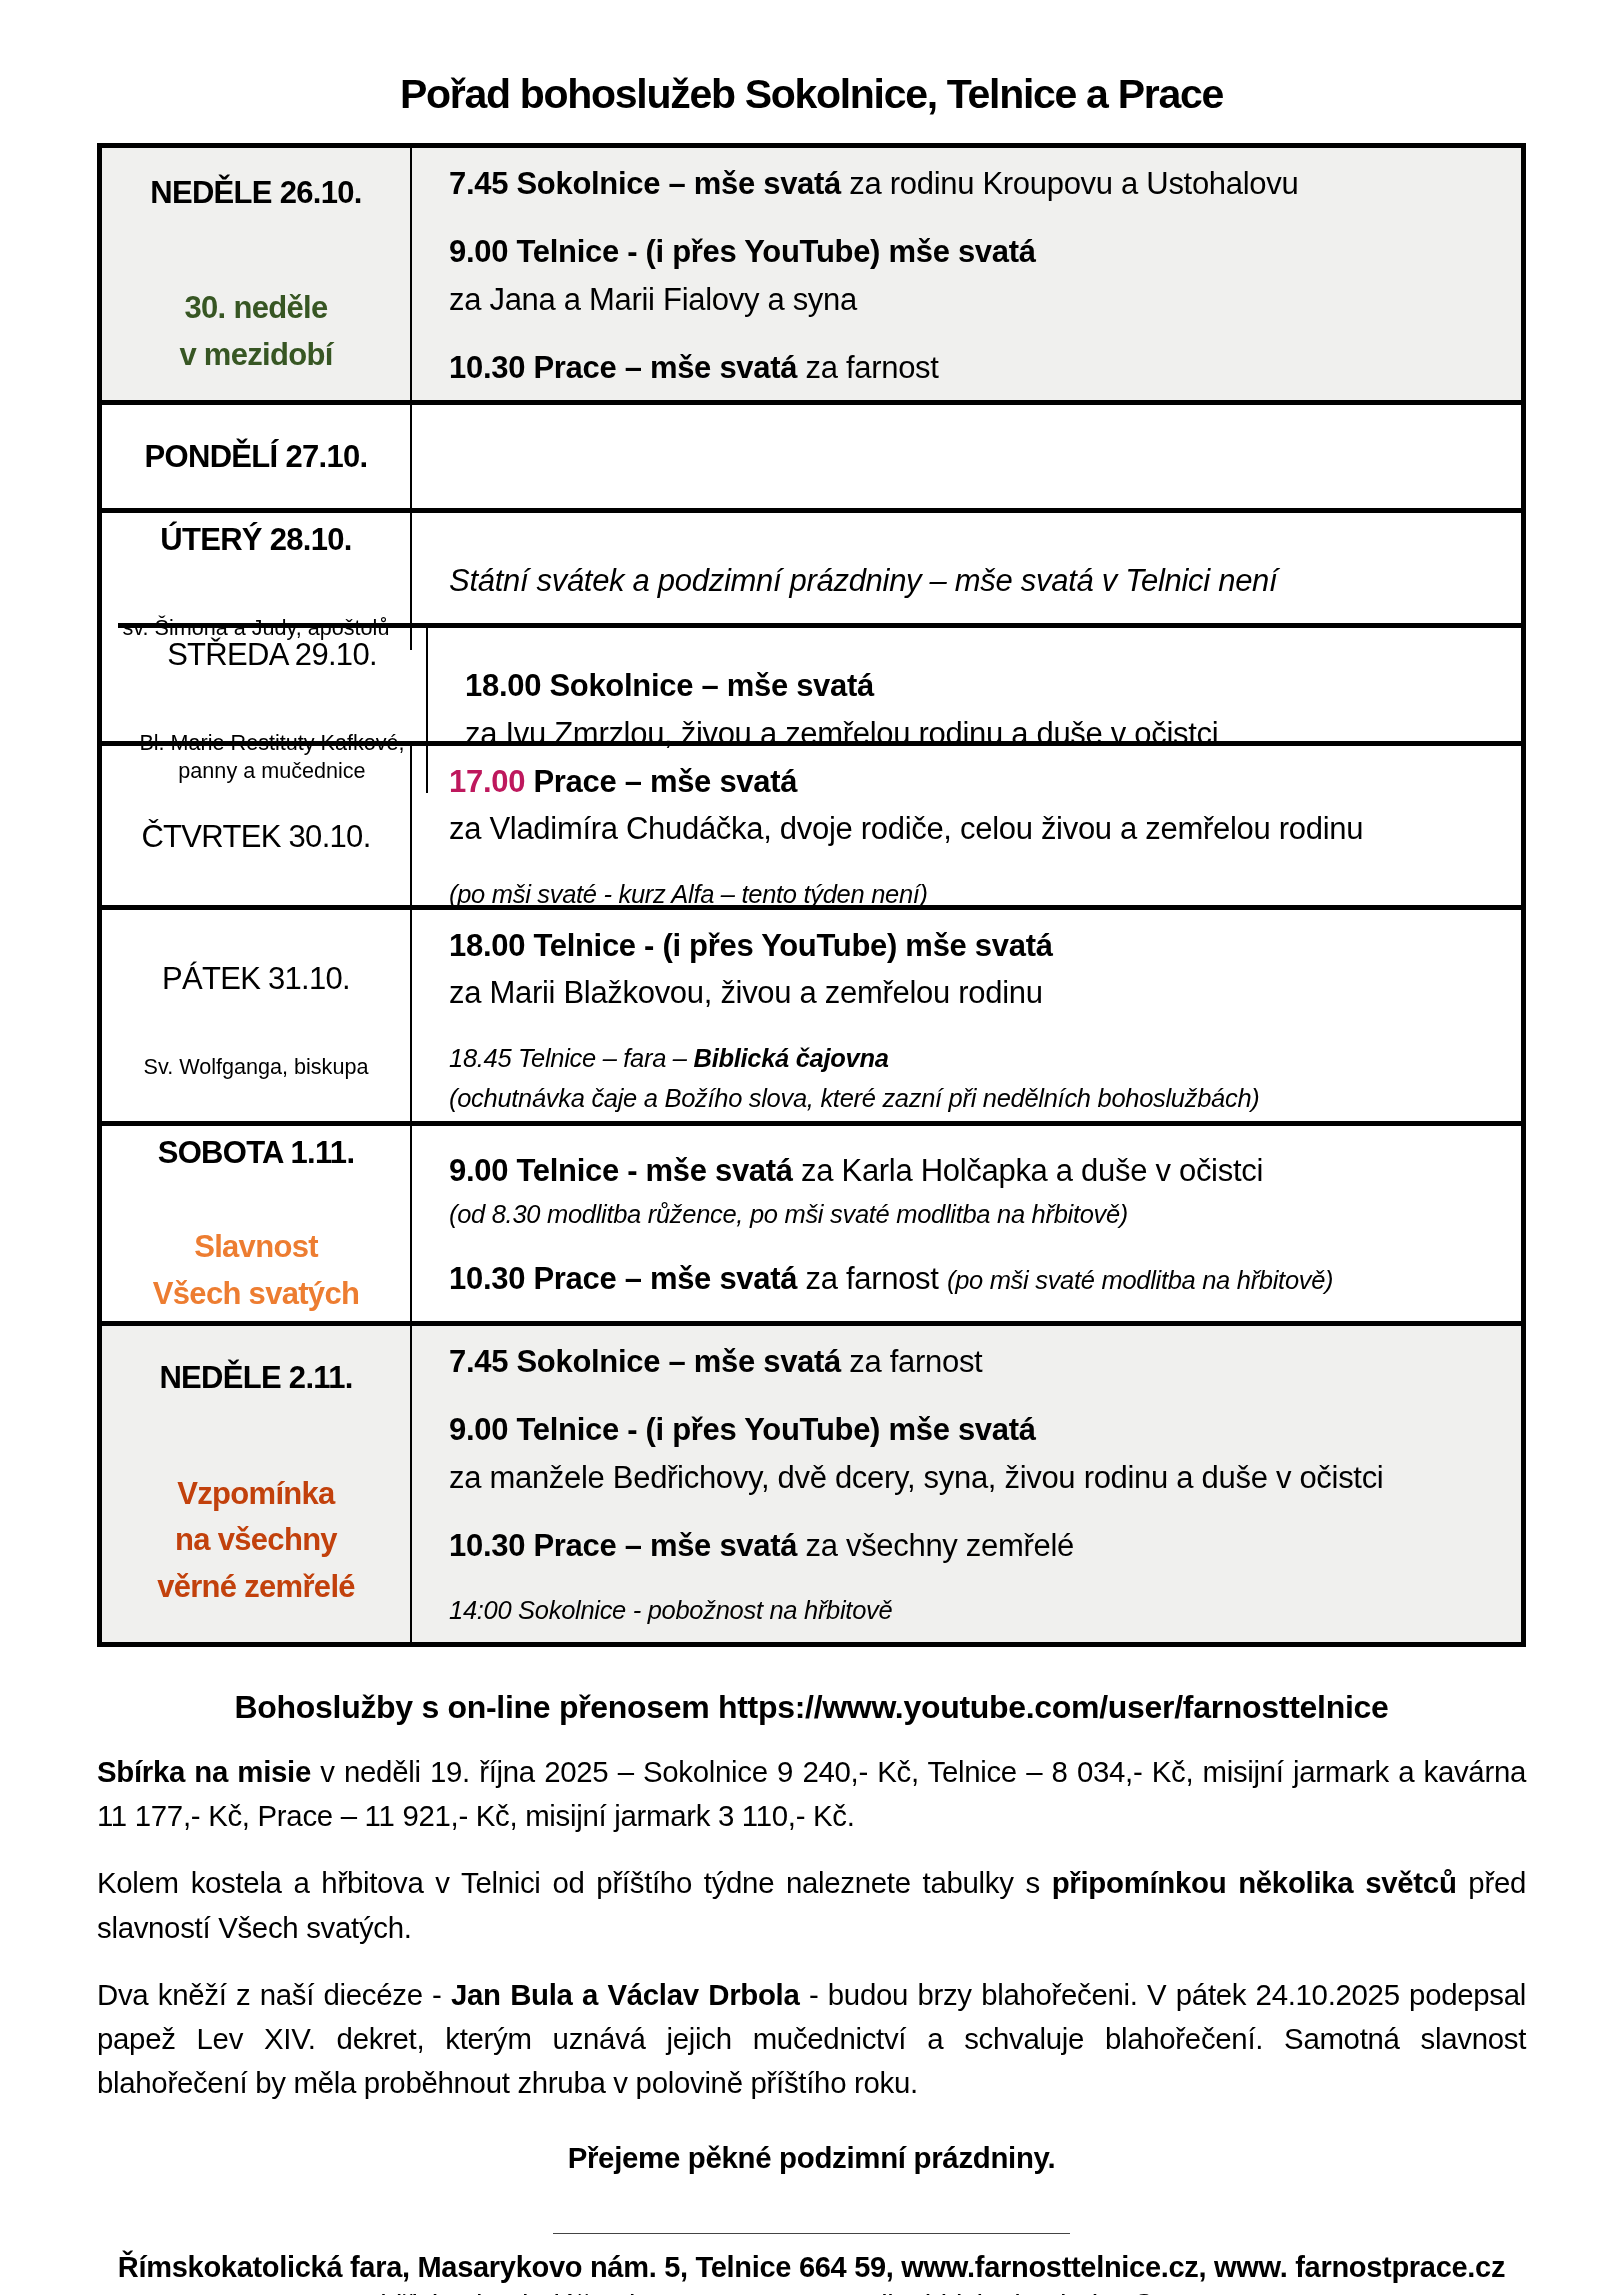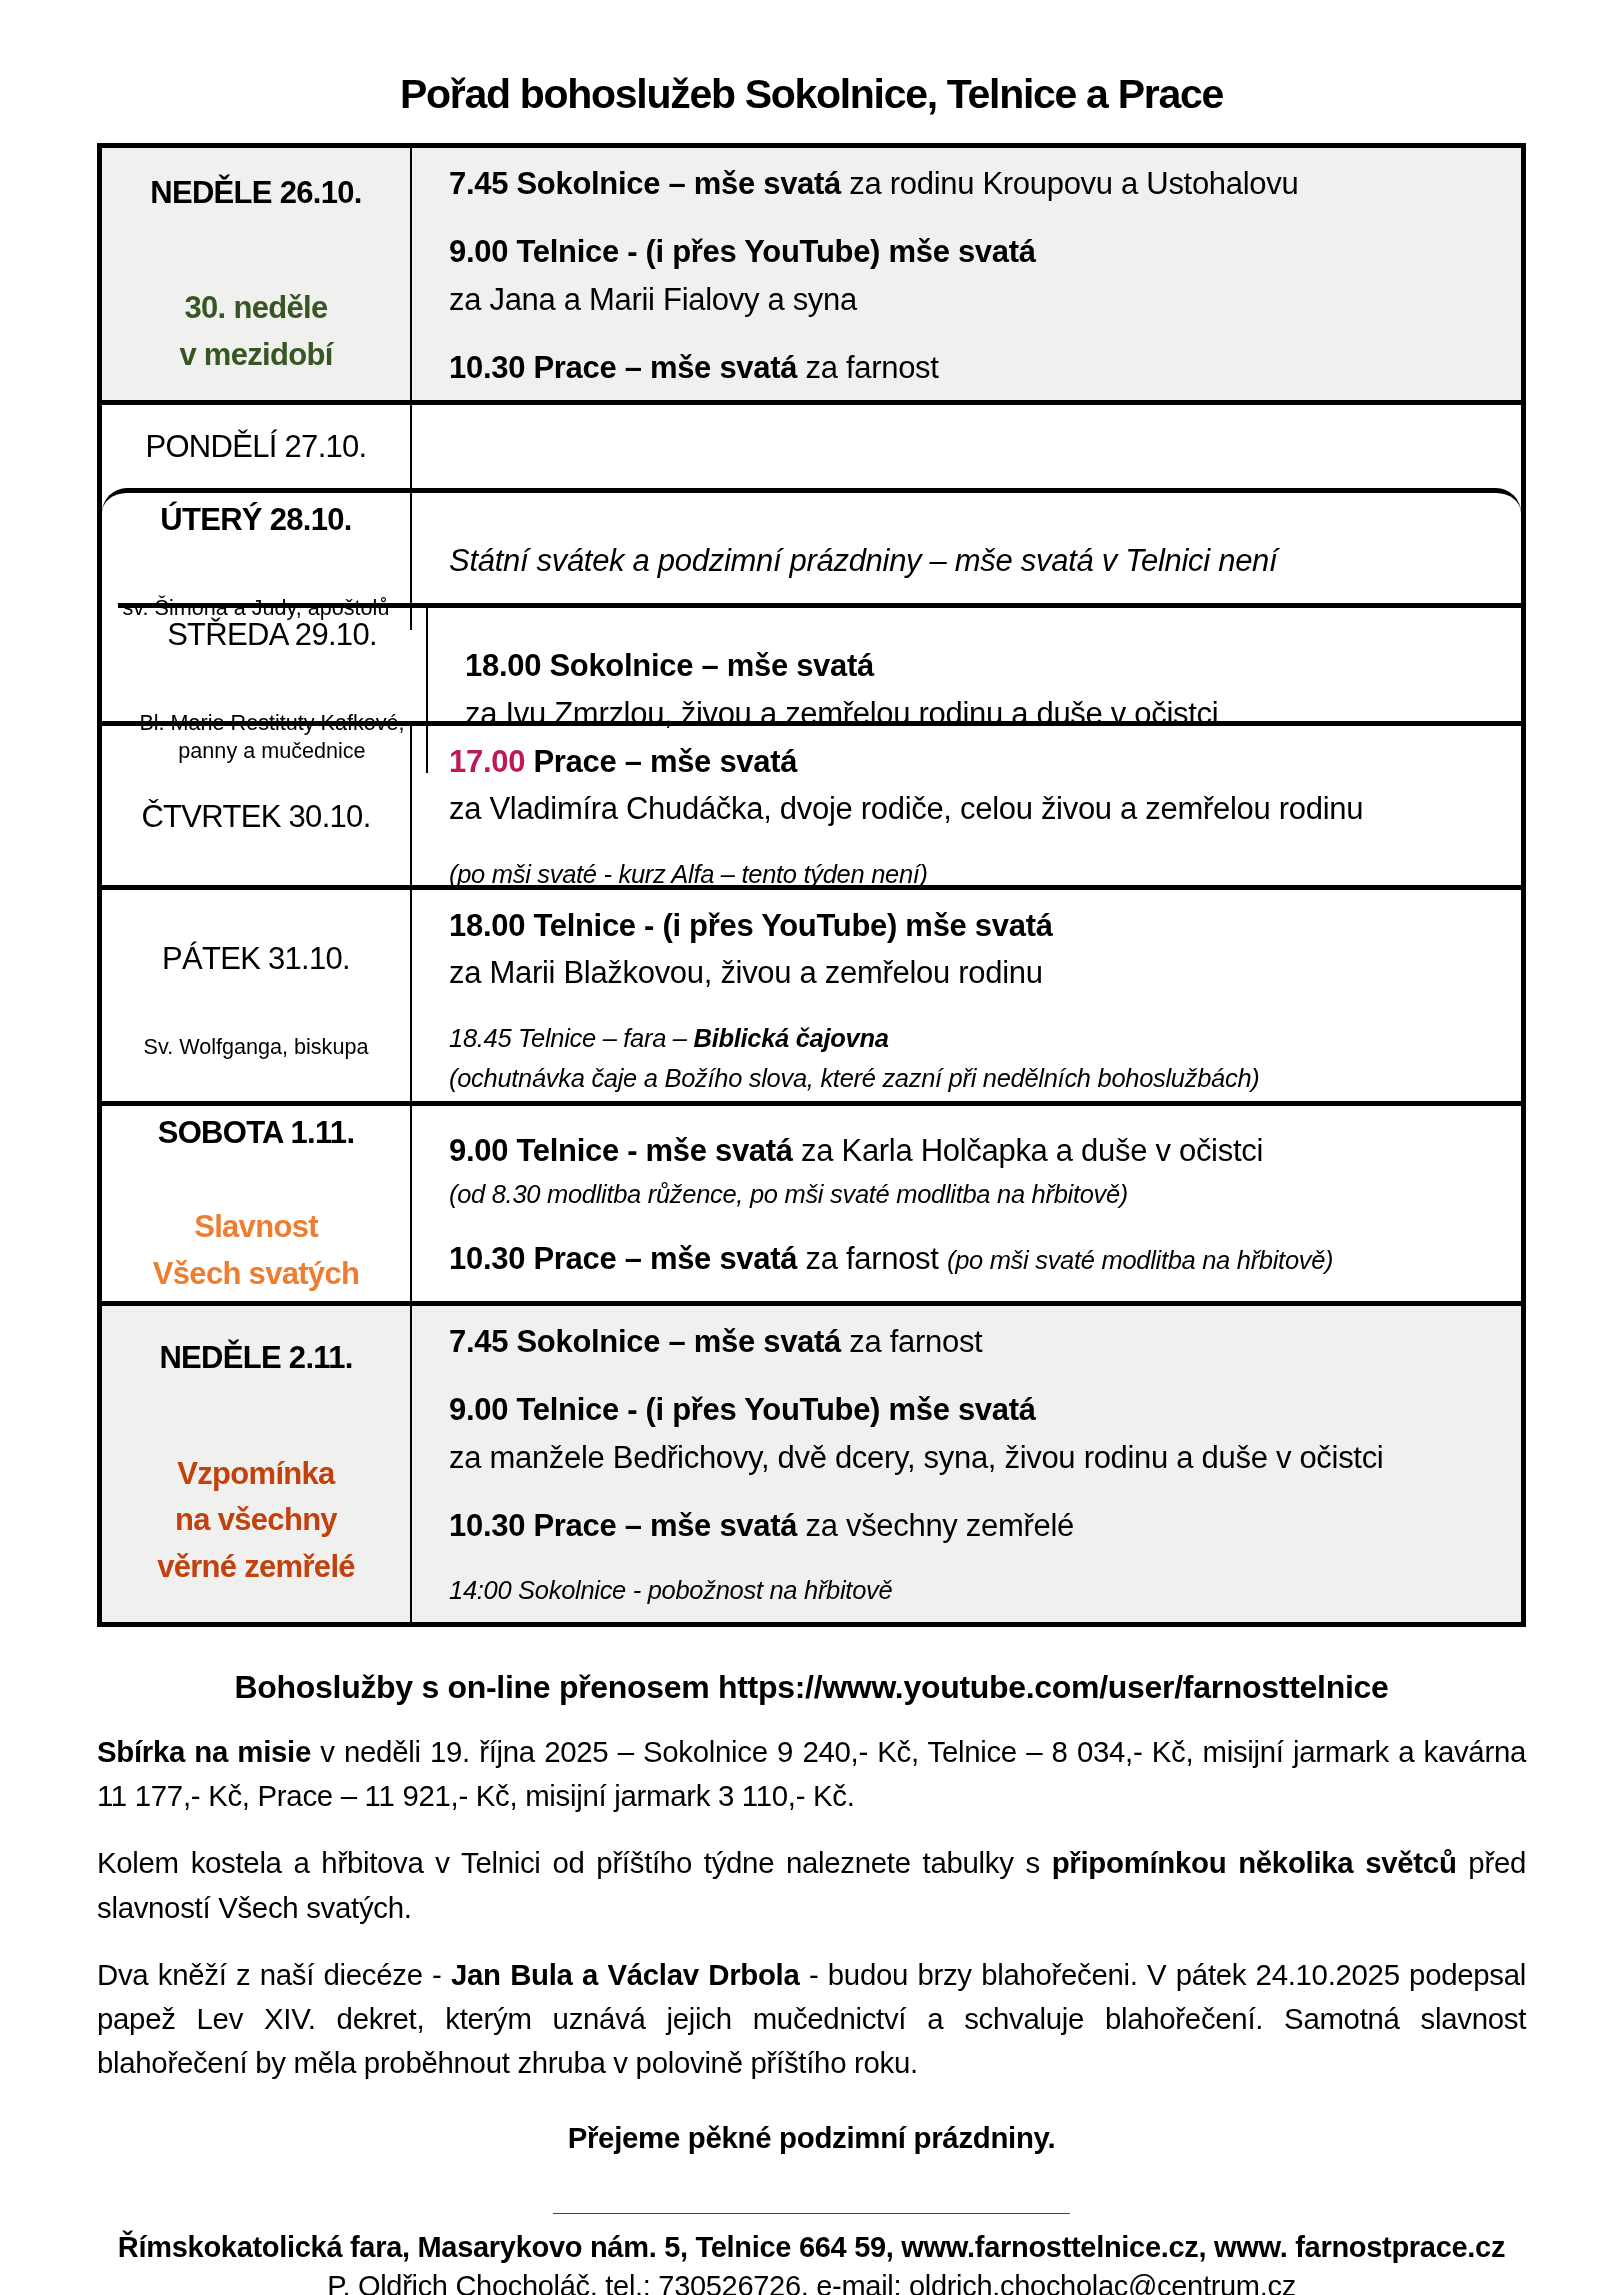--- a/index.html
+++ b/index.html
@@ -67,27 +67,27 @@
           <div class="day-label bold">NEDĚLE 26.10.</div>
           <div class="season" style="color: rgb(55, 86, 35);">30. neděle<br>v mezidobí</div>
         </div>
         <div class="svc-cell">
           <div class="line "><span class="seg-b">7.45 Sokolnice – mše svatá</span><span class="seg-r"> za rodinu Kroupovu a Ustohalovu</span></div>
           <div class="line sp"><span class="seg-b">9.00 Telnice - (i přes YouTube) mše svatá</span></div>
           <div class="line flow"><span class="seg-r">za Jana a Marii Fialovy a syna</span></div>
           <div class="line sp"><span class="seg-b">10.30 Prace – mše svatá</span><span class="seg-r"> za farnost</span></div>
         </div>
       </div>
-      <div class="row" style="height: 88px;">
+      <div class="row" style="height: 108px; font-weight: bold;">
         <div class="day-cell">
           <div class="day-label">PONDĚLÍ 27.10.</div>
         </div>
         <div class="svc-cell"></div>
       </div>
-      <div class="row" style="height: 115px; border-radius: 25px;">
+      <div class="row" style="height: 115px;">
         <div class="day-cell">
           <div class="day-label bold">ÚTERÝ 28.10.</div>
           <div class="day-note">sv. Šimona a Judy, apoštolů</div>
         </div>
         <div class="svc-cell">
           <div class="line "><span class="seg-i">Státní svátek a podzimní prázdniny – mše svatá v Telnici není</span></div>
         </div>
       </div>
       <div class="row" style="height: 118px; margin-left: 16px;">
         <div class="day-cell">

